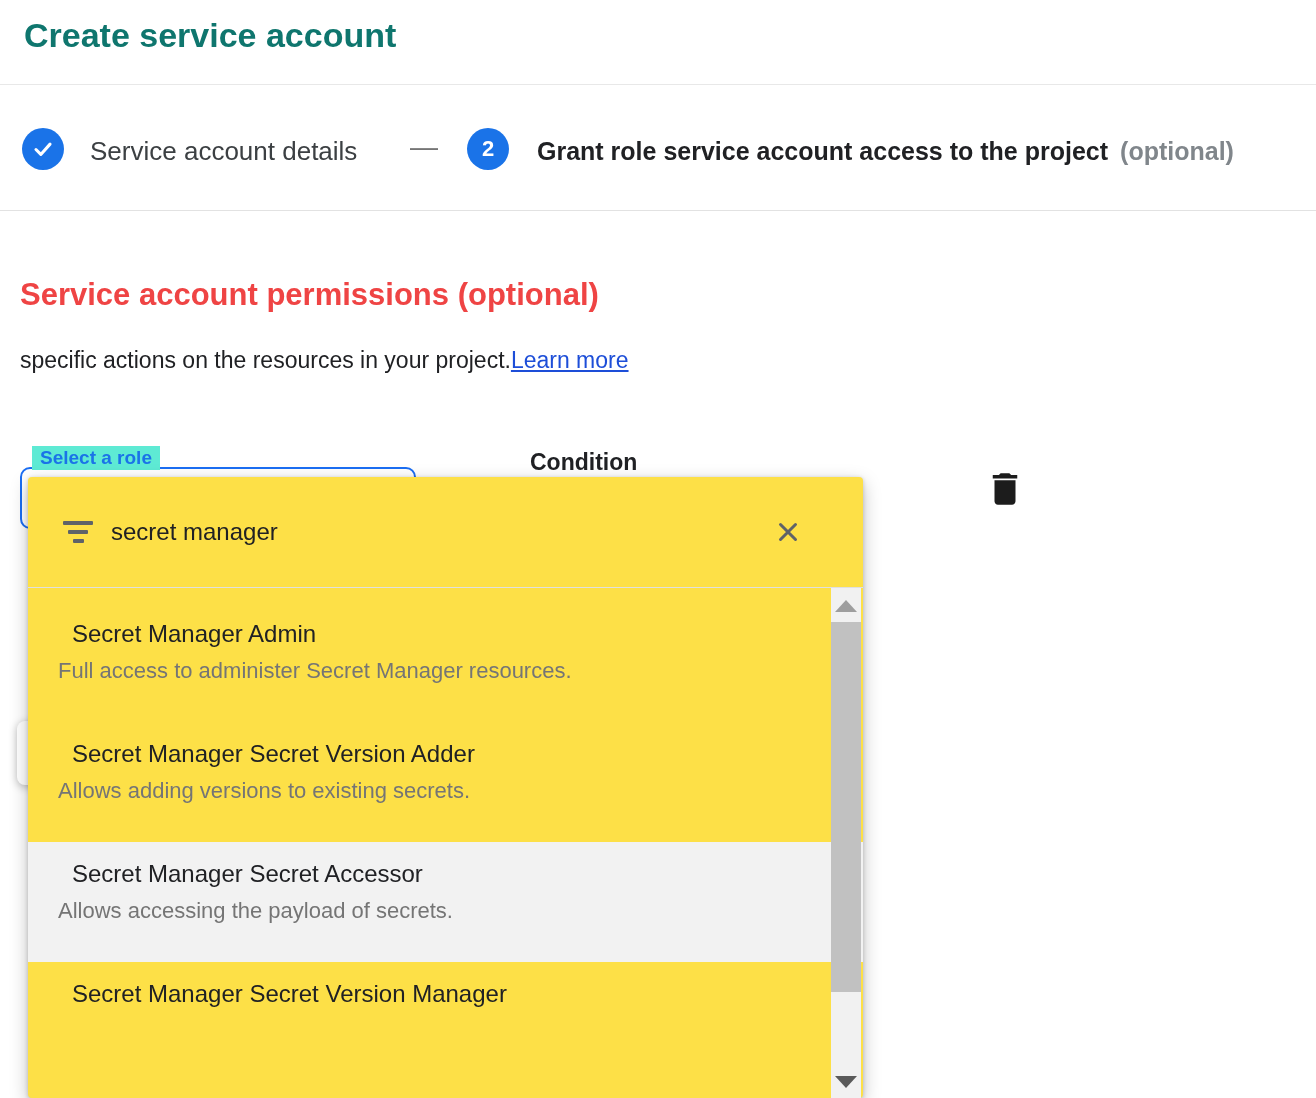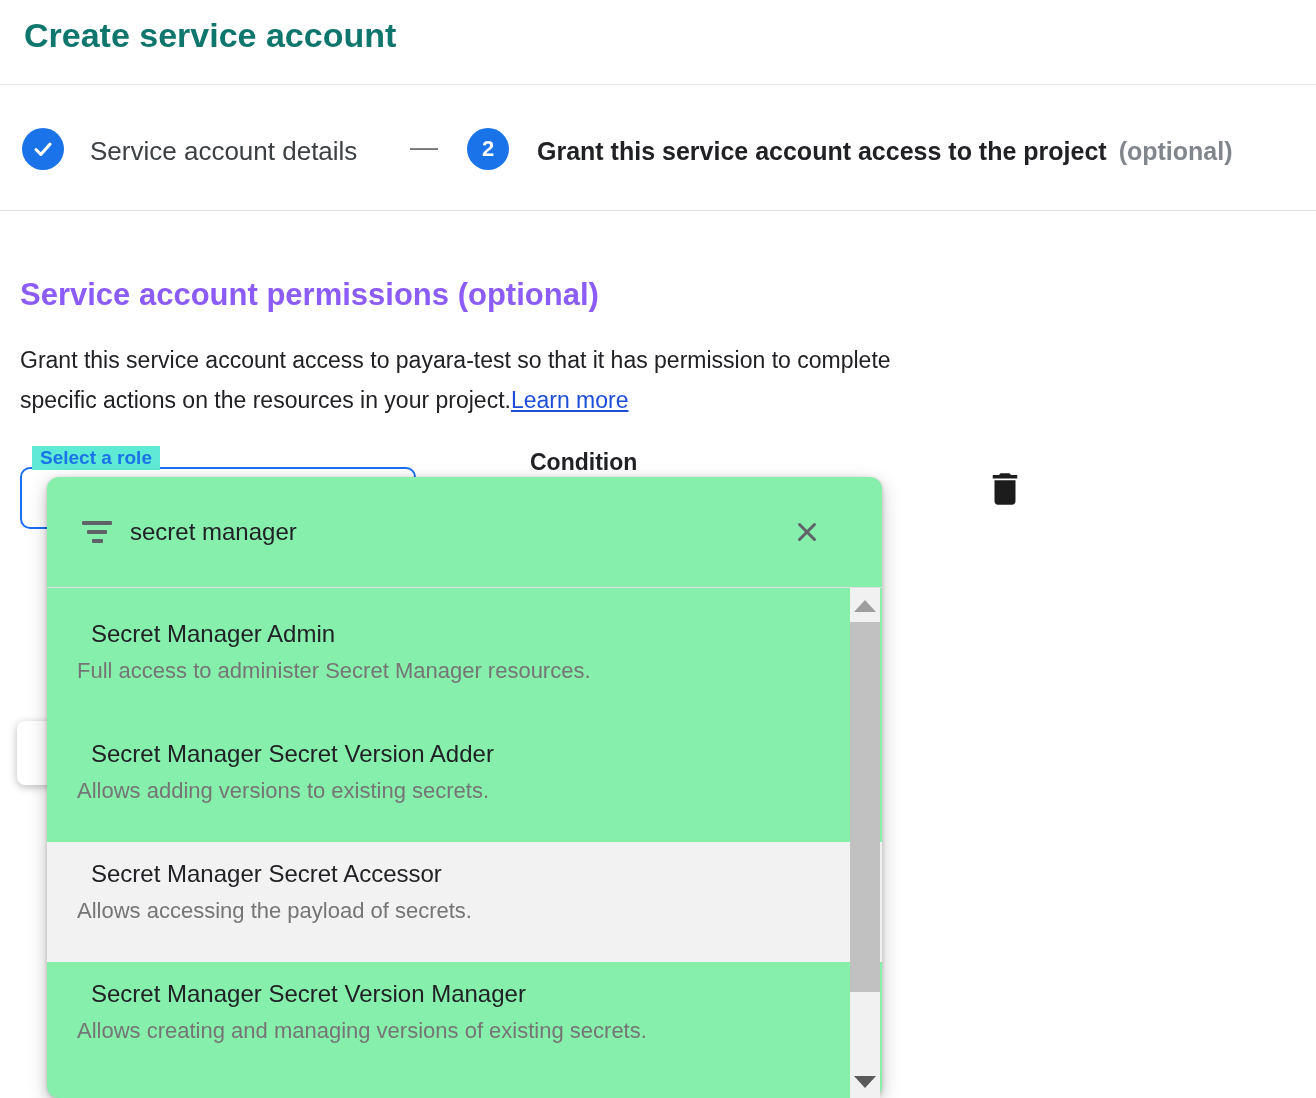--- a/index.html
+++ b/index.html
@@ -40,21 +40,21 @@
   .step2-label {
     left: 537px; top: 134px;
     font-size: 25px; line-height: 34px; font-weight: 700; color: #202124;
     white-space: nowrap;
   }
   .step2-label .optional { color: #80868b; margin-left: 12px; }
 
   
   .section-heading {
     left: 20px; top: 277px;
-    font-size: 31px; font-weight: 700; color: #8b5cf6;
+    font-size: 31px; font-weight: 700; color: #ef4444;
   }
   .section-desc {
     left: 20px; top: 340px;
     font-size: 23px; line-height: 40px; color: #202124;
   }
   .learn-more {
     color: #1d4ed8; text-decoration: underline; cursor: pointer; 
   }
 
   
@@ -80,22 +80,22 @@
   
   .bg-card {
     left: 17px; top: 721px; width: 44px; height: 64px;
     background: #ffffff; border-radius: 8px;
     box-shadow: 0 2px 8px rgba(0,0,0,.28);
     z-index: 2;
   }
 
   
   .dropdown {
-    left: 47px; top: 477px; width: 835px; height: 621px;
-    background: #86efac; z-index: 5; border-radius: 12px;
+    left: 28px; top: 477px; width: 835px; height: 621px;
+    background: #fde047; z-index: 5; border-radius: 4px;
     box-shadow: 0 6px 18px rgba(0,0,0,.25), 0 1px 4px rgba(0,0,0,.18);
   }
   .search-row {
     height: 110px; display: flex; align-items: center;
     padding: 0 58px 0 35px;
   }
   .filter-icon { width: 30px; margin-right: 18px; display: flex; flex-direction: column; align-items: center; }
   .filter-icon i { display: block; height: 4px; background: #5f6368; border-radius: 1px; margin-bottom: 5px; }
   .filter-icon i:nth-child(1) { width: 30px; }
   .filter-icon i:nth-child(2) { width: 20px; }
@@ -147,27 +147,26 @@
         <polyline points="5.5,12.5 10,17 18.5,7.5" fill="none" stroke="#ffffff" stroke-width="2.8" stroke-linecap="round" stroke-linejoin="round"></polyline>
       </svg>
   </span>
 </div>
 <div class="abs step1-label">Service account details</div>
 <div class="abs step-dash">—</div>
 <div class="abs step-circle circle2">
   <span>2</span>
 </div>
 <div class="abs step2-label">
-  <span>Grant this service account access to the project</span><span class="optional">(optional)</span>
+  <span>Grant role service account access to the project</span><span class="optional">(optional)</span>
 </div>
 <div class="abs hr2"></div>
 
 <h2 class="abs section-heading">Service account permissions (optional)</h2>
 <div class="abs section-desc">
-  <div>Grant this service account access to payara-test so that it has permission to complete</div>
   <div>
     <span>specific actions on the resources in your project.</span><a class="learn-more">Learn more</a>
   </div>
 </div>
 
 <div class="abs role-outline"></div>
 <div class="abs role-label">Select a role</div>
 <div class="abs condition-label">Condition</div>
 <button class="abs trash-btn">
   <span style="display:flex">
@@ -205,21 +204,20 @@
     <div class="role-item" data-highlighted="false">
       <div class="ri-title">Secret Manager Secret Version Adder</div>
       <div class="ri-desc">Allows adding versions to existing secrets.</div>
     </div>
     <div class="role-item" data-highlighted="true">
       <div class="ri-title">Secret Manager Secret Accessor</div>
       <div class="ri-desc">Allows accessing the payload of secrets.</div>
     </div>
     <div class="role-item" data-highlighted="false">
       <div class="ri-title">Secret Manager Secret Version Manager</div>
-      <div class="ri-desc">Allows creating and managing versions of existing secrets.</div>
     </div>
   </div>
 
   <div class="scrollbar">
     <div class="scroll-up"></div>
     <div class="scroll-thumb"></div>
     <div class="scroll-down"></div>
   </div>
 </div>
 

